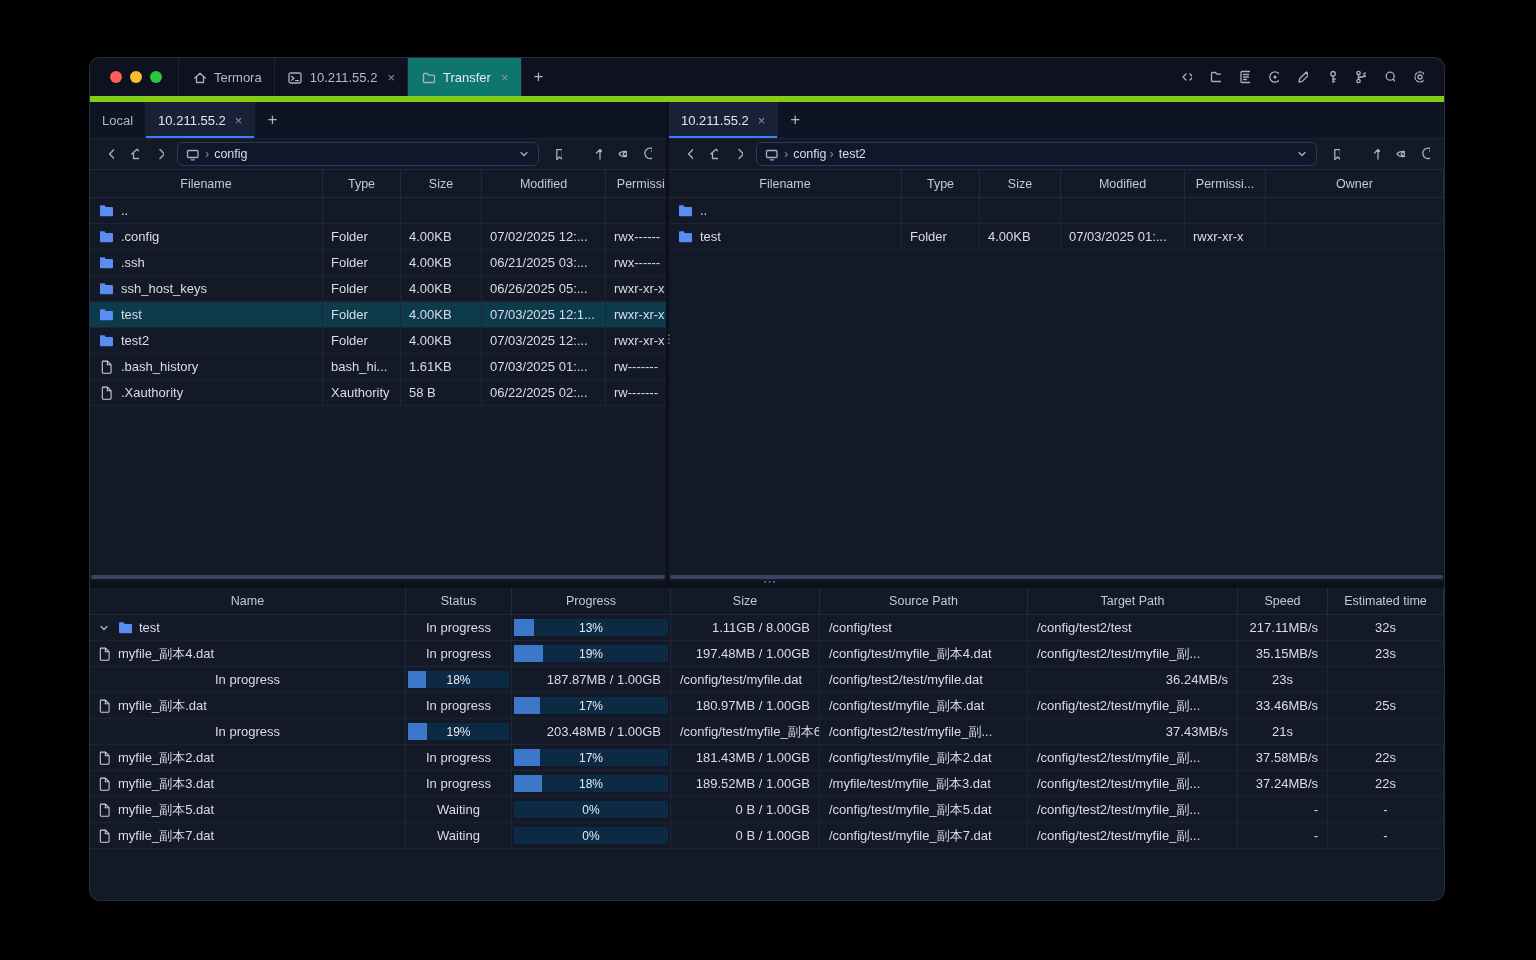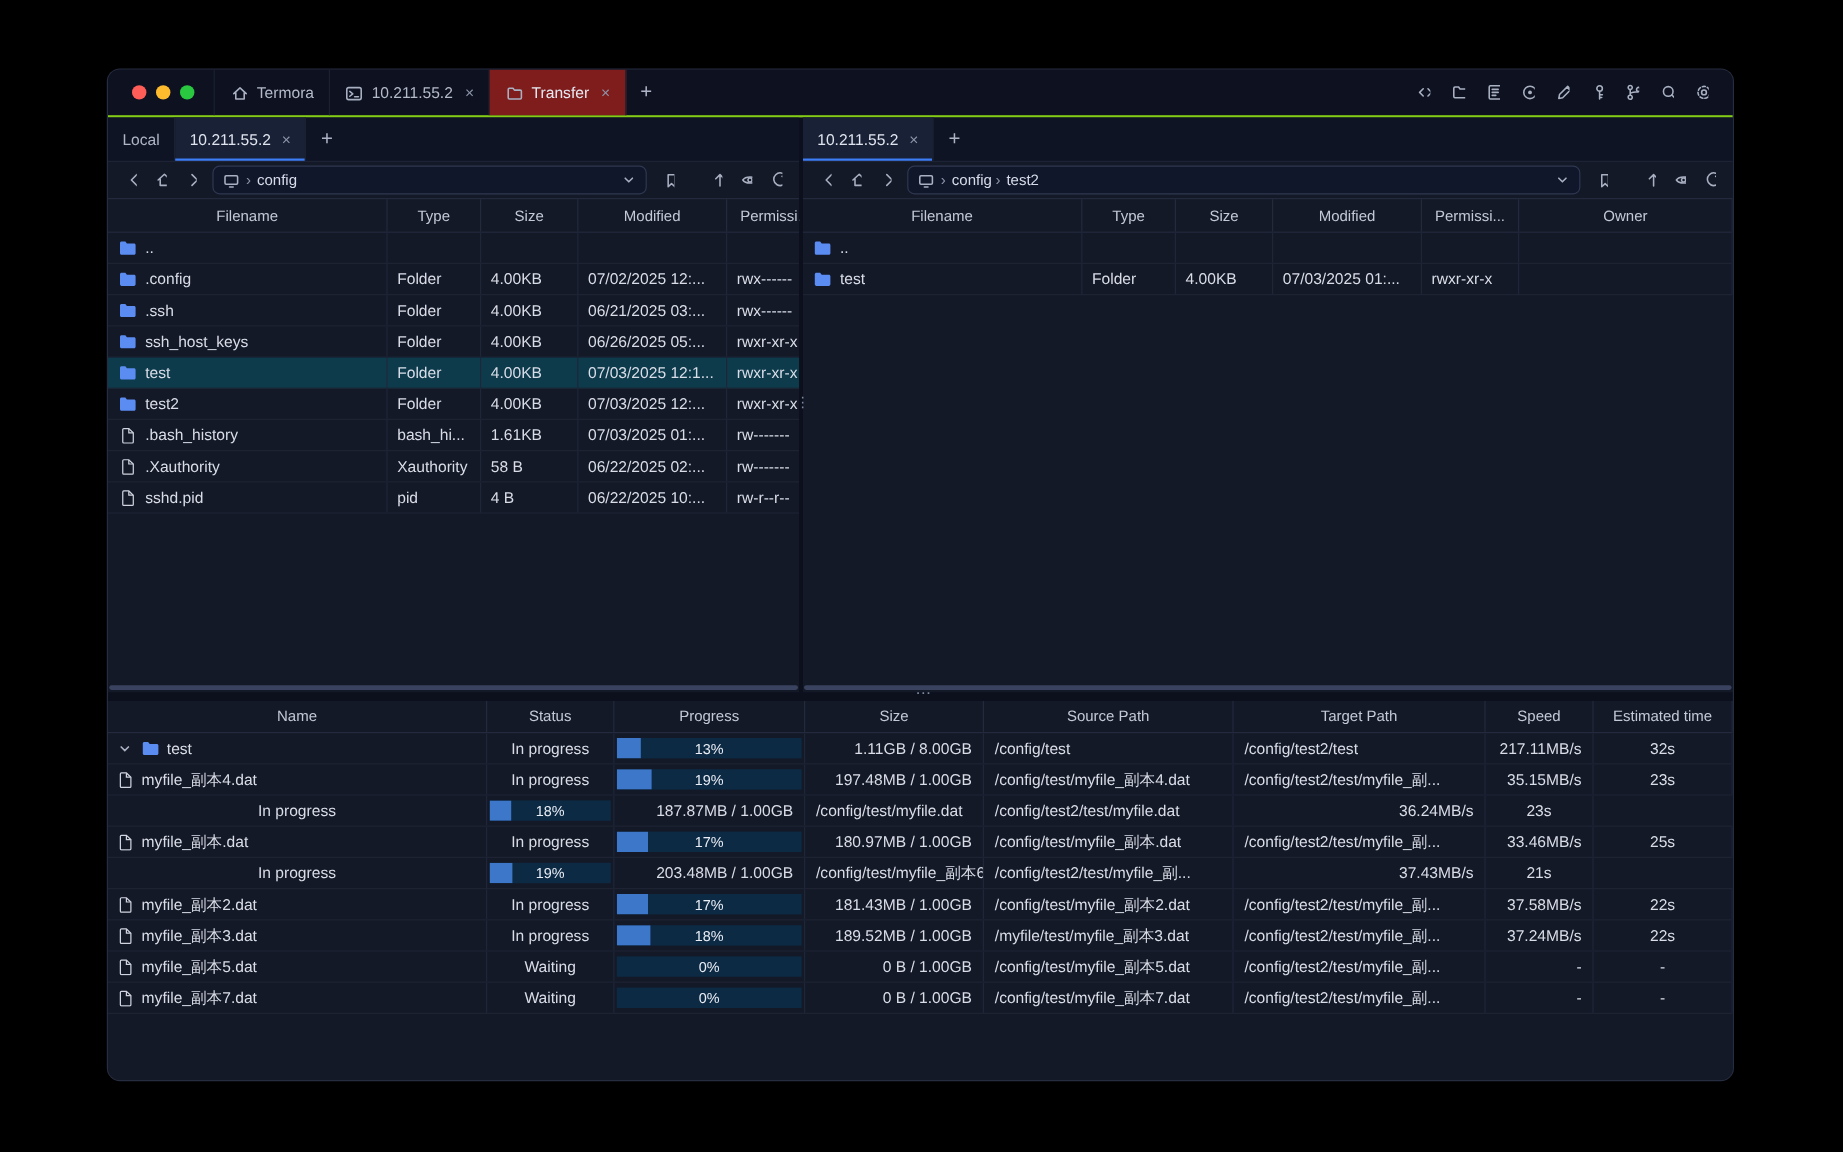--- a/index.html
+++ b/index.html
@@ -2,27 +2,27 @@
 <html><head>
 <meta charset="utf-8">
 <style>
   html,body{margin:0;padding:0}
   body{width:1536px;height:960px;background:#000;position:relative;overflow:hidden;
        font-family:"Liberation Sans","DejaVu Sans",sans-serif;color:#dbe0ea;-webkit-font-smoothing:antialiased}
   .window{position:absolute;left:90px;top:58px;width:1354px;height:842px;background:#141927;
           border-radius:10px;overflow:hidden;display:flex;flex-direction:column;
           box-shadow:0 0 0 1px #272d40,0 24px 70px rgba(0,0,0,.65)}
   
-  .titlebar{height:38px;flex:none;background:#0d1120;display:flex;align-items:stretch;border-bottom:2px solid #84cc16}
+  .titlebar{height:38px;flex:none;background:#0d1120;display:flex;align-items:stretch;border-bottom:6px solid #84cc16}
   .traffic{display:flex;align-items:center;gap:8px;padding:0 16px 0 20px}
   .light{width:12px;height:12px;border-radius:50%;display:inline-block}
   .light.red{background:#ff5d57}.light.yellow{background:#febb2e}.light.green{background:#2ac840}
   .w-tabs{display:flex;align-items:stretch;border-left:1px solid #1b2130}
   .w-tab{display:flex;align-items:center;gap:7px;padding:0 12px;font-size:13px;color:#b4bac9;border-right:1px solid #1b2130;cursor:default;white-space:nowrap}
-  .w-tab.active{background:#7f1d1d;color:#e5e9f2}
+  .w-tab.active{background:#0f766e;color:#e5e9f2}
   .tab-ic{width:16px;height:16px;display:flex;align-items:center;justify-content:center}
   .w-tab .tab-ic svg{display:none}
   .w-tab.icon-home .svg-home{display:block}
   .w-tab.icon-terminal .svg-terminal{display:block}
   .w-tab.icon-transfer .svg-transfer{display:block}
   .close{display:none;color:#8e95a9;font-size:13px;line-height:1;margin-left:3px}
   .close::before{content:"×"}
   .closable .close{display:inline-block}
   .plus-btn{background:none;border:none;color:#aeb4c6;font-size:17px;width:34px;display:flex;align-items:center;justify-content:center;cursor:default}
   .plus-btn::before{content:"+"}
@@ -409,37 +409,20 @@
                 </svg>
       </span>
       <span>.Xauthority</span>
     </div>
     <div class="cell">Xauthority</div>
     <div class="cell">58 B</div>
     <div class="cell">06/22/2025 02:...</div>
     <div class="cell">rw-------</div>
     <div class="cell"></div>
   </div>
-          <div class="f-row fgrid icon-file">
-    <div class="cell name-cell">
-      <span class="ficon">
-
-        <svg class="svg-file" width="13" height="14" viewBox="0 0 13 15">
-                  <path d="M2.9 1.2h4.5L11.4 5v8.2c0 .5-.4.9-.9.9H2.9c-.5 0-.9-.4-.9-.9V2.1c0-.5.4-.9.9-.9z" fill="none" stroke="#cfd4e0" stroke-width="1.1"></path>
-                  <path d="M7.4 1.4V5h3.8" fill="none" stroke="#cfd4e0" stroke-width="1.1"></path>
-                </svg>
-      </span>
-      <span>sshd.pid</span>
-    </div>
-    <div class="cell">pid</div>
-    <div class="cell">4 B</div>
-    <div class="cell">06/22/2025 10:...</div>
-    <div class="cell">rw-r--r--</div>
-    <div class="cell"></div>
-  </div>
         </div>
       <div class="hscroll">
           <div class="hthumb"></div>
         </div>
     </section>
 
     <div class="vsplit"></div>
 
     <section class="pane right">
       <div class="p-tabs">

